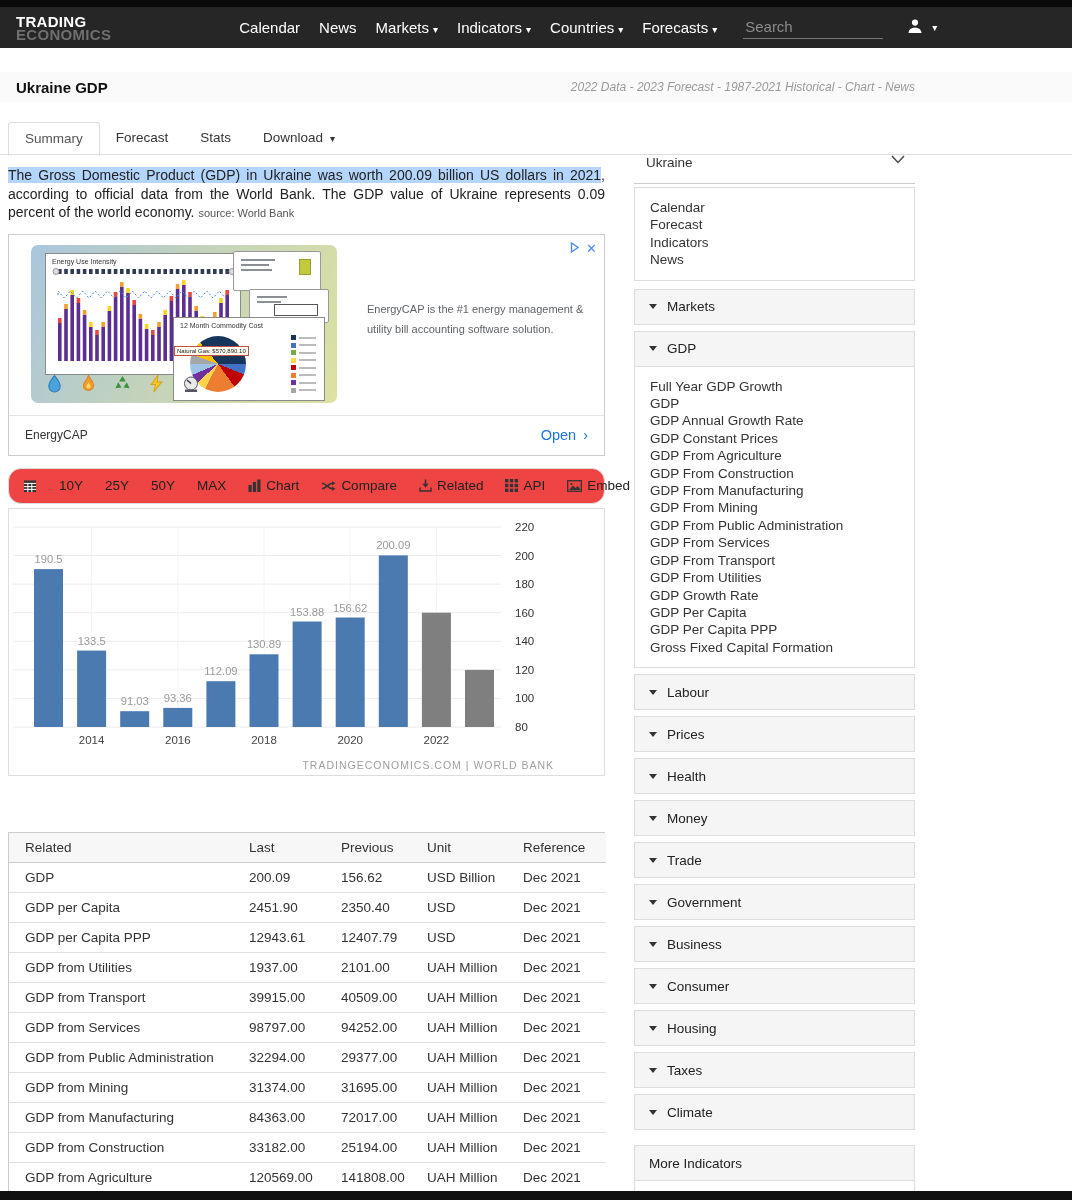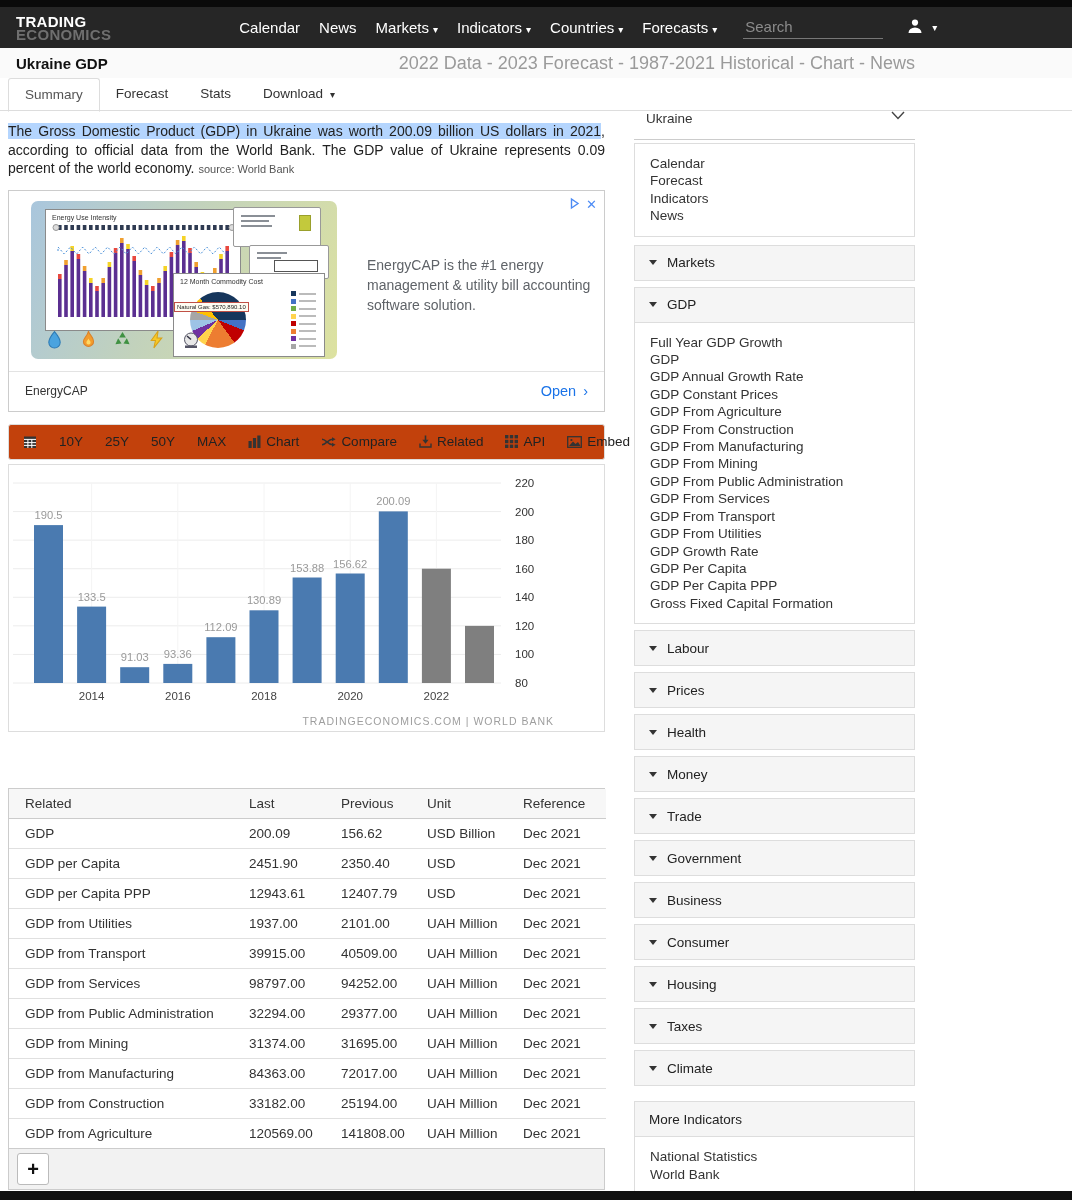--- a/index.html
+++ b/index.html
@@ -14,24 +14,24 @@
   .logo .l2 { color:#6f6f6f; display:block; }
   .nav-menu { display:flex; align-items:center; gap:19px; margin-left:128px; }
   .nav-item { color:#fff; font-size:15px; cursor:pointer; white-space:nowrap; }
   .nav-caret { font-size:10px; margin-left:4px; color:#fff; }
   .nav-search { margin-left:26px; width:140px; background:transparent; border:none; border-bottom:1px solid #777;
                 color:#ddd; font-size:15px; padding:2px 2px 3px 2px; font-family:"Liberation Sans",sans-serif; outline:none;}
   .nav-search::placeholder { color:#8b8b8b; }
   .nav-user { margin-left:24px; display:flex; align-items:center; gap:5px; cursor:pointer; }
 
   
-  .header-strip { height:30px; background:#fafafa; display:flex; align-items:center; padding:8px 16px; }
+  .header-strip { height:30px; background:#fafafa; display:flex; align-items:center; padding:8px 16px;margin-top:24px; }
   .page-title { font-size:15px; font-weight:bold; color:#111; }
-  .page-meta { margin-left:auto; margin-right:141px; font-size:18px; color:#9a9a9a; }
-  .tabs-row { height:33px; background:#fff; border-bottom:1px solid #ddd; display:flex; align-items:flex-start; padding-left:8px; }
+  .page-meta { margin-left:auto; margin-right:141px; font-size:12px; color:#9a9a9a;font-style:italic; }
+  .tabs-row { height:33px; background:#fff; border-bottom:1px solid #ddd; display:flex; align-items:flex-start; padding-left:8px;margin-top:20px; }
   .tab { padding:8px 16px 9px 16px; font-size:13.5px; color:#333; cursor:pointer; }
   .tab.active { border:1px solid #ddd; border-bottom:1px solid #fff; border-radius:3px 3px 0 0; margin-bottom:-1px; color:#555; }
   .tab .nav-caret { color:#333; }
 
   
   .main { display:flex; align-items:flex-start; padding-left:8px; }
   .left-col { width:597px; }
   .right-col { width:281px; margin-left:29px; }
 
   
@@ -58,29 +58,29 @@
   .pie-callout { position:absolute; left:0px; top:28px; background:#fffdf2; border:1px solid #c05046; font-size:6px; padding:1px 2px; color:#222; white-space:nowrap; }
   .pie-legend { position:absolute; right:8px; top:16px; }
   .pl-row { display:flex; align-items:center; gap:3px; height:7.5px; }
   .pl-sq { width:5px; height:5px; flex:none; }
   .pl-line { width:17px; height:2px; background:#bbb; }
   .icon-row { position:absolute; left:14px; bottom:6px; display:flex; gap:15px; align-items:center; }
   .ad-corner { position:absolute; top:5px; right:7px; display:flex; align-items:center; gap:4px; }
   .ad-x { color:#4c8bf5; font-size:13px; line-height:13px; cursor:pointer; }
   .ad-text { margin-left:30px; padding-top:38px; width:236px; }
   .ad-title { font-size:21.5px; color:#202124; }
-  .ad-body { margin-top:26px; font-size:14px; line-height:20px; color:#5f6368; }
+  .ad-body { margin-top:26px; font-size:11px; line-height:20px; color:#5f6368; }
   .ad-bottom { position:absolute; left:0; right:0; bottom:0; height:40px; border-top:1px solid #e3e3e3;
                display:flex; align-items:center; padding:0 16px; }
   .ad-brand { font-size:12px; color:#333; }
   .ad-cta { margin-left:auto; color:#1a73e8; font-size:14.5px; cursor:pointer; }
   .ad-cta .chev { margin-left:7px; }
 
   
-  .toolbar { margin-top:12px; height:36px; background:#c2410c; border:1px solid #ddd; border-radius:3px;
+  .toolbar { margin-top:12px; height:36px; background:#ef4444; border:1px solid #ddd; border-radius:13px;
              display:flex; padding:0 3px; }
   .tb-item { display:flex; align-items:center; gap:5px; padding:0 11px; font-size:13.5px; color:#222; cursor:pointer; height:100%; }
   .tb-item svg { display:block; }
 
   
   .chart-panel { margin-top:4px; border:1px solid #ddd; height:268px; padding-top:8px; background:#fff; }
   .chart-footer { text-align:right; padding-right:50px; font-size:10.5px; letter-spacing:1px; color:#9e9e9e; margin-top:4px; }
 
   
   .table-wrap { margin-top:56px; border:1px solid #ccc; }

